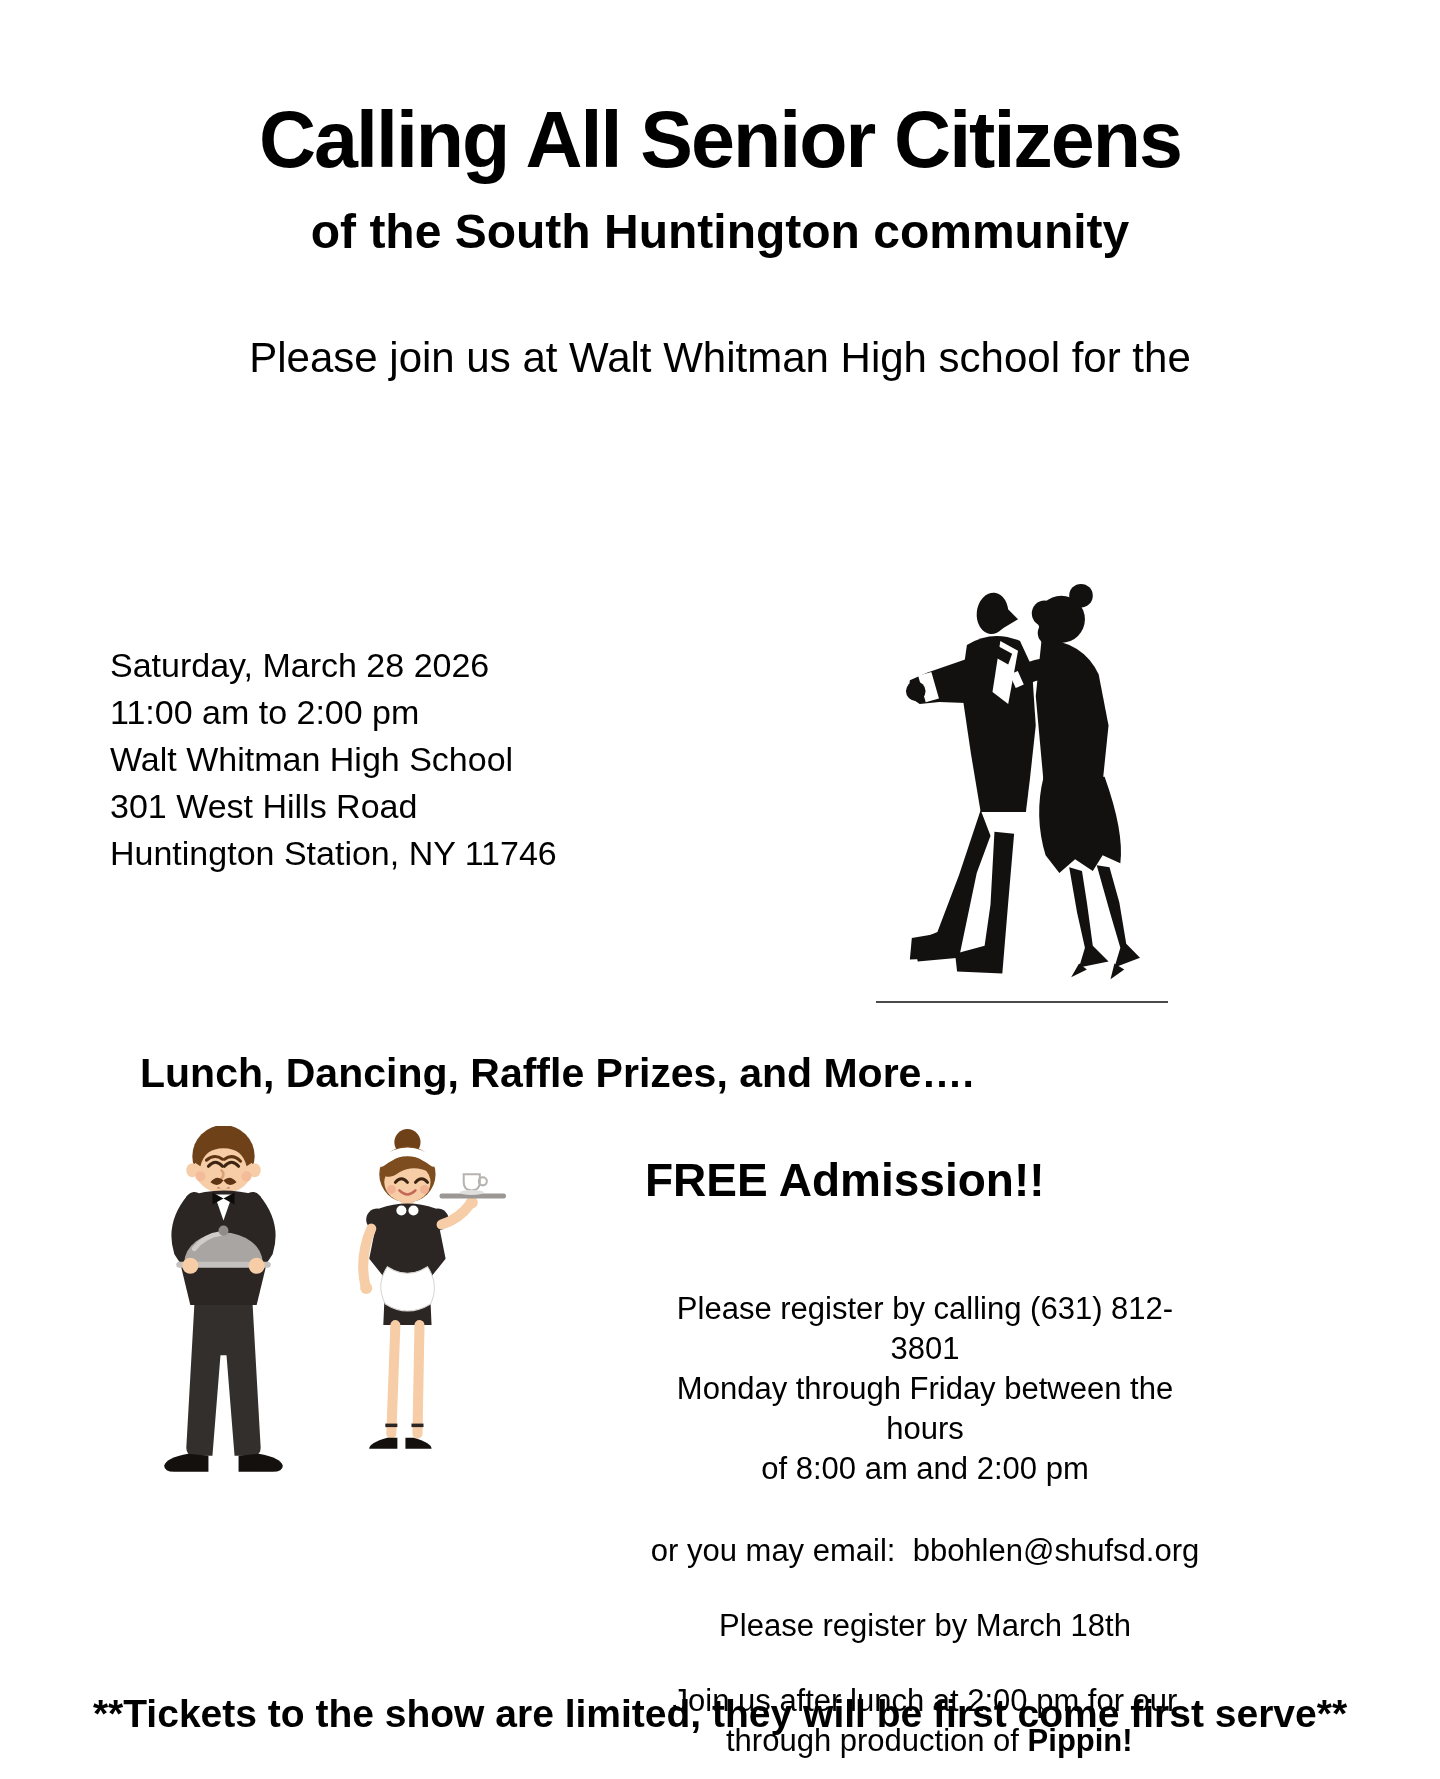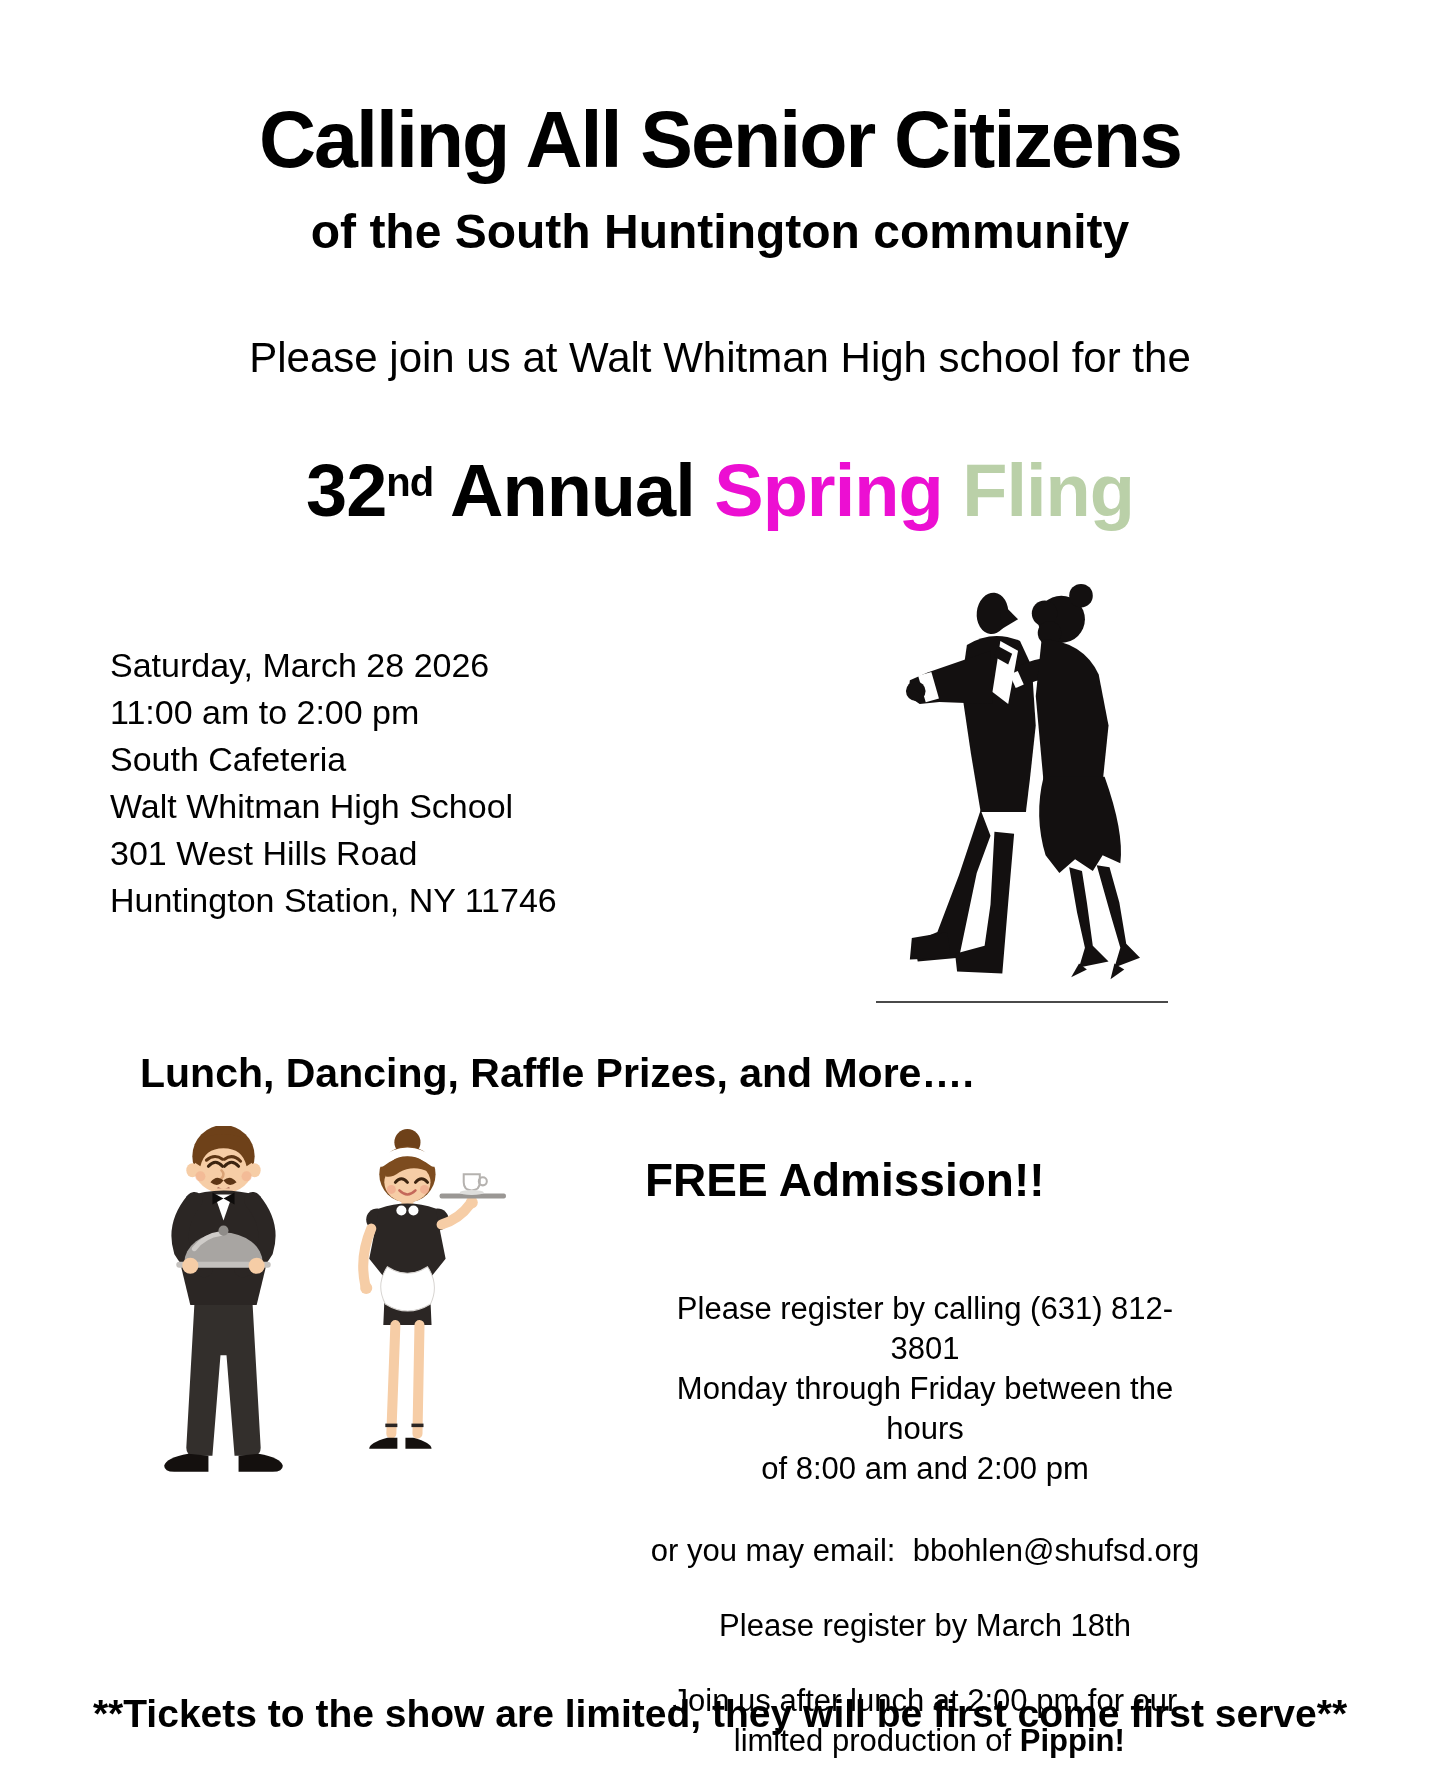--- a/index.html
+++ b/index.html
@@ -33,26 +33,24 @@
 </style>
 </head>
 <body>
 
 <div class="page">
 
   <div class="abs center title">Calling All Senior Citizens</div>
   <div class="abs center subtitle">of the South Huntington community</div>
   <div class="abs center intro">Please join us at Walt Whitman High school for the</div>
 
-  <div class="abs center event-line"><span>32</span><span class="ord">nd</span><span> Annual </span><span style="color: rgb(236, 15, 210);">Spring </span><span style="color: rgb(186, 208, 168);">Fling</span></div>
 
   <div class="abs details">
     <div>Saturday, March 28 2026</div>
     <div>11:00 am to 2:00 pm</div>
-    <div>South Cafeteria</div>
     <div>Walt Whitman High School</div>
     <div>301 West Hills Road</div>
     <div>Huntington Station, NY 11746</div>
   </div>
 
   <div class="abs dancers-wrap">
     <svg width="246" height="418" viewBox="0 0 250 425" aria-hidden="true">
       <g fill="#131010">
         <ellipse cx="96" cy="36" rx="16" ry="21" transform="rotate(6 96 36)"></ellipse>
         <polygon points="104,24 122,42 105,52"></polygon>
@@ -150,18 +148,18 @@
       <path d="M258,310 Q240,315 240,321 L268,321 268,310 Z" fill="#14100e"></path>
       <path d="M284,310 Q302,315 302,321 L276,321 276,310 Z" fill="#14100e"></path>
     </svg>
   </div>
 
   <div class="abs right-col">
     <div class="free">FREE Admission!!</div>
     <p class="p-phone"><span>Please register by calling (631) 812-3801</span><br><span>Monday through Friday between the hours</span><br><span>of 8:00 am and 2:00 pm</span></p>
     <p class="p-email">or you may email:  bbohlen@shufsd.org</p>
     <p class="p-deadline">Please register by March 18th</p>
-    <p class="p-show"><span>Join us after lunch at 2:00 pm for our</span><br><span> limited production of </span><span class="bold">Pippin!</span></p>
+    <p class="p-show"><span>Join us after lunch at 2:00 pm for our</span><br><span> through production of </span><span class="bold">Pippin!</span></p>
   </div>
 
   <div class="abs center tickets">**Tickets to the show are limited, they will be first come first serve**</div>
 
 </div>
 
 </body></html>

